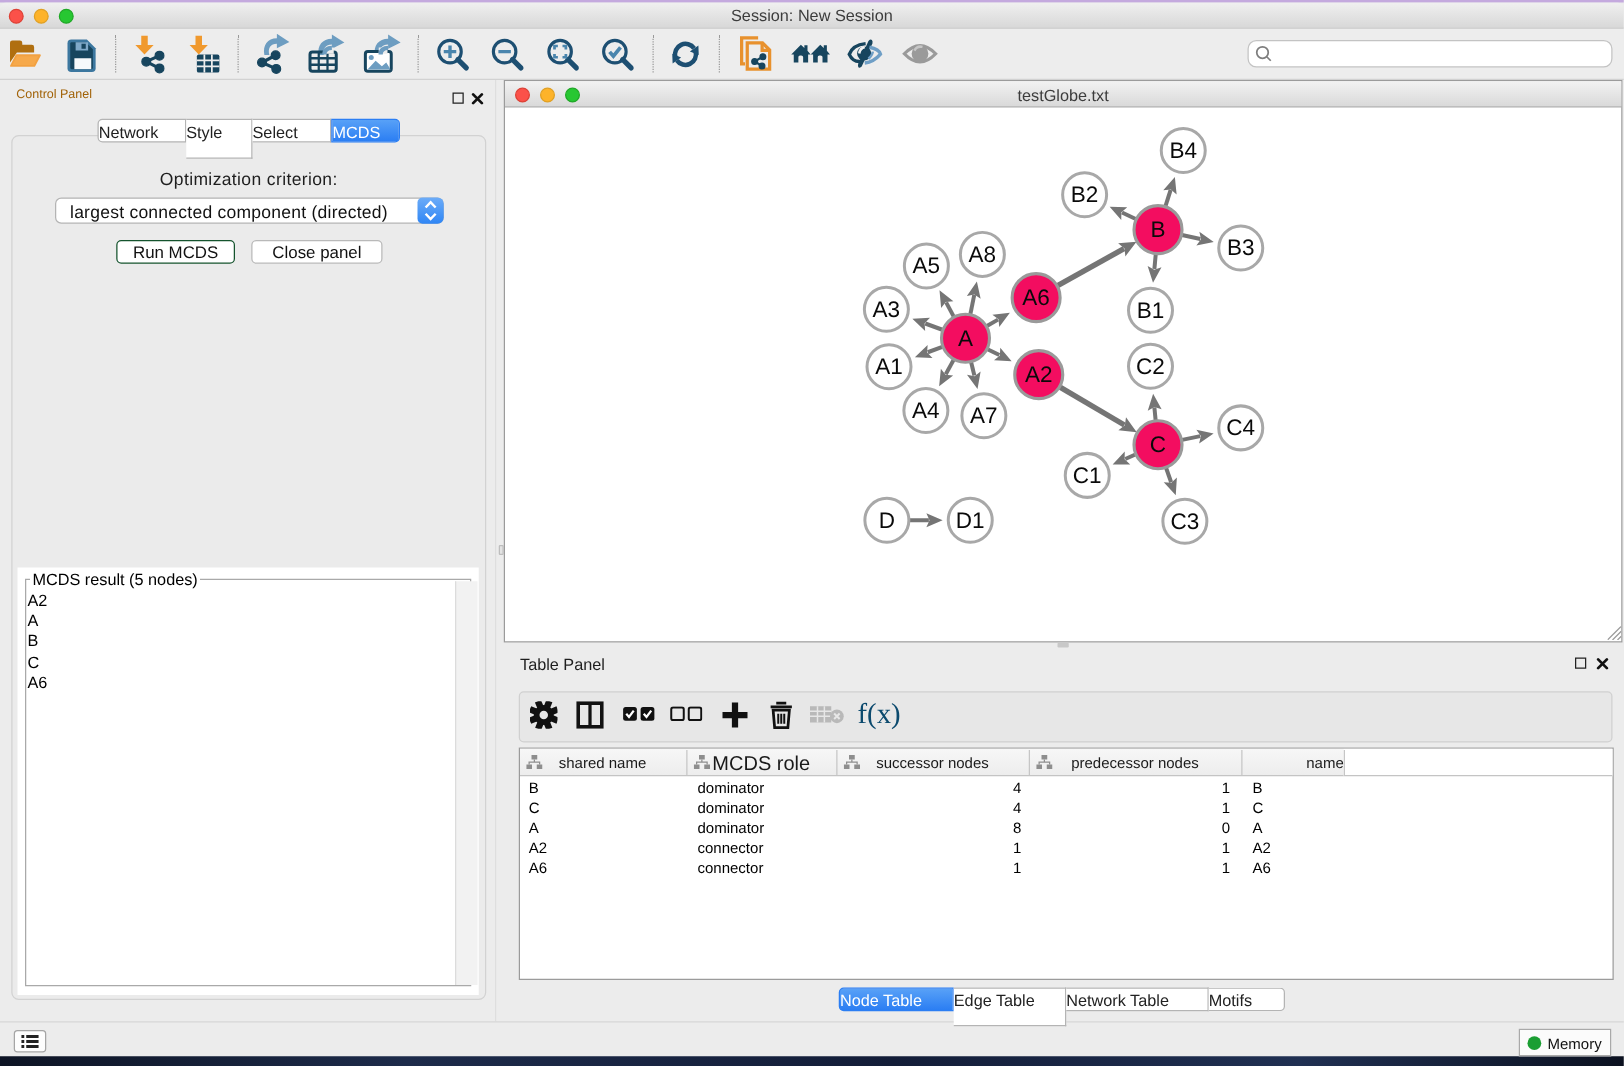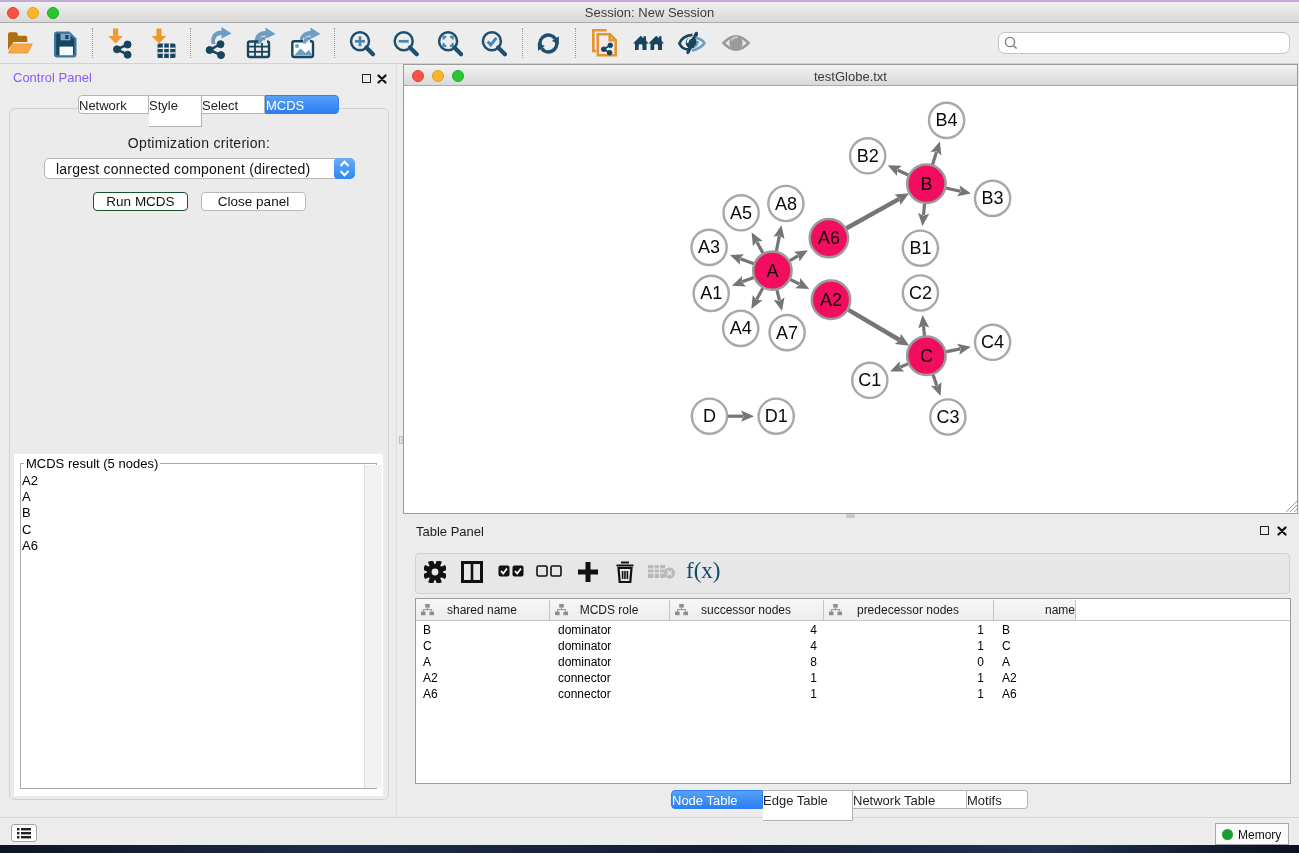--- a/index.html
+++ b/index.html
@@ -156,30 +156,30 @@
 <circle cx="736" cy="43" r="6.7" fill="#9a9a9a"></circle>
 <path d="M731.5 40.5 Q733.5 36.5 738 37.5" fill="none" stroke="#c6c6c6" stroke-width="2"></path>
 </svg>
 
 <div class="abs" style="left:998px;top:32px;width:292px;height:22px;background:#fff;border:1px solid #c3c3c3;border-radius:7px"></div>
 <svg class="abs" style="left:1003px;top:35px" width="16" height="16" viewBox="0 0 16 16">
  <circle cx="7" cy="7" r="4.6" fill="none" stroke="#7e7e7e" stroke-width="1.4"></circle>
  <line x1="10.4" y1="10.4" x2="13.6" y2="13.6" stroke="#7e7e7e" stroke-width="1.4"></line>
 </svg>
 
-<div class="abs" style="left:13px;top:70px;font-size:13px;color:#8b5cf6">Control Panel</div>
+<div class="abs" style="left:13px;top:70px;font-size:10px;color:#a16207">Control Panel</div>
 <div class="abs" style="left:362px;top:74px;width:9px;height:9px;border:1.6px solid #222"></div>
 <svg class="abs" style="left:377px;top:74px" width="10" height="10" viewBox="0 0 10 10">
  <path d="M1.5 1.5 L8.5 8.5 M8.5 1.5 L1.5 8.5" stroke="#111" stroke-width="2.2" stroke-linecap="round"></path>
 </svg>
 
 <div class="tabbtn" style="left:78px;top:95px;width:71px;height:19px;line-height:19px;border-radius:4px 0 0 4px">Network</div>
 <div class="tabbtn" style="left:149px;top:95px;width:53px;height:32px;line-height:19px;border-left:none">Style</div>
 <div class="tabbtn" style="left:202px;top:95px;width:63px;height:19px;line-height:19px;border-left:none">Select</div>
-<div class="tabbtn tabsel" style="left:265px;top:95px;width:74px;height:19px;line-height:19px;border-radius:0 4px 4px 0">MCDS</div>
+<div class="tabbtn tabsel" style="left:265px;top:95px;width:55px;height:19px;line-height:19px;border-radius:0 4px 4px 0">MCDS</div>
 
 <div class="abs" style="left:9px;top:108px;width:380px;height:692px;border:1px solid #d2d2d2;background:#ebebeb;border-radius:6px"></div>
 <div class="abs" style="left:10px;top:135px;width:378px;text-align:center;font-size:14px;letter-spacing:0.3px;color:#1e1e1e">Optimization criterion:</div>
 
 <div class="abs" style="left:44px;top:158px;width:311px;height:21px;background:#fff;border:1px solid #b4b4b4;border-radius:5px"></div>
 <div class="abs" style="left:334px;top:158px;width:21px;height:21px;background:linear-gradient(#6cacf8,#2f86f5);border-radius:4px 5px 5px 4px"></div>
 <svg class="abs" style="left:338px;top:160px" width="13" height="17" viewBox="0 0 13 17">
  <path d="M2.5 6 L6.5 1.8 L10.5 6" fill="none" stroke="#fff" stroke-width="2"></path>
  <path d="M2.5 11 L6.5 15.2 L10.5 11" fill="none" stroke="#fff" stroke-width="2"></path>
 </svg>
@@ -370,21 +370,21 @@
 <div class="abs" style="left:1075px;top:599px;width:215px;height:22px;background:#fff;border-bottom:1px solid #c4c4c4"></div>
 <div class="abs" style="left:415px;top:603px;width:134px;text-align:center;font-size:12px;color:#1a1a1a">shared name</div>
 <svg class="abs" style="left:421px;top:604px" width="13" height="12" viewBox="0 0 13 12">
 <g fill="#8e8e8e">
       <rect x="4.2" y="0" width="4.6" height="3.6"></rect>
       <rect x="0" y="7.6" width="4.6" height="3.6"></rect>
       <rect x="8.4" y="7.6" width="4.6" height="3.6"></rect>
     </g>
 <path d="M6.5 3.6 v2 M2.3 7.6 v-2 h8.4 v2" stroke="#8e8e8e" fill="none" stroke-width="1"></path>
   </svg>
-<div class="abs" style="left:549px;top:603px;width:120px;text-align:center;font-size:12px;color:#1a1a1a">MCDS role</div>
+<div class="abs" style="left:549px;top:603px;width:120px;text-align:center;font-size:16px;color:#1a1a1a">MCDS role</div>
 <svg class="abs" style="left:555px;top:604px" width="13" height="12" viewBox="0 0 13 12">
 <g fill="#8e8e8e">
       <rect x="4.2" y="0" width="4.6" height="3.6"></rect>
       <rect x="0" y="7.6" width="4.6" height="3.6"></rect>
       <rect x="8.4" y="7.6" width="4.6" height="3.6"></rect>
     </g>
 <path d="M6.5 3.6 v2 M2.3 7.6 v-2 h8.4 v2" stroke="#8e8e8e" fill="none" stroke-width="1"></path>
   </svg>
 <div class="abs" style="left:549px;top:600px;width:1px;height:20px;background:#c6c6c6"></div>
 <div class="abs" style="left:669px;top:603px;width:154px;text-align:center;font-size:12px;color:#1a1a1a">successor nodes</div>

